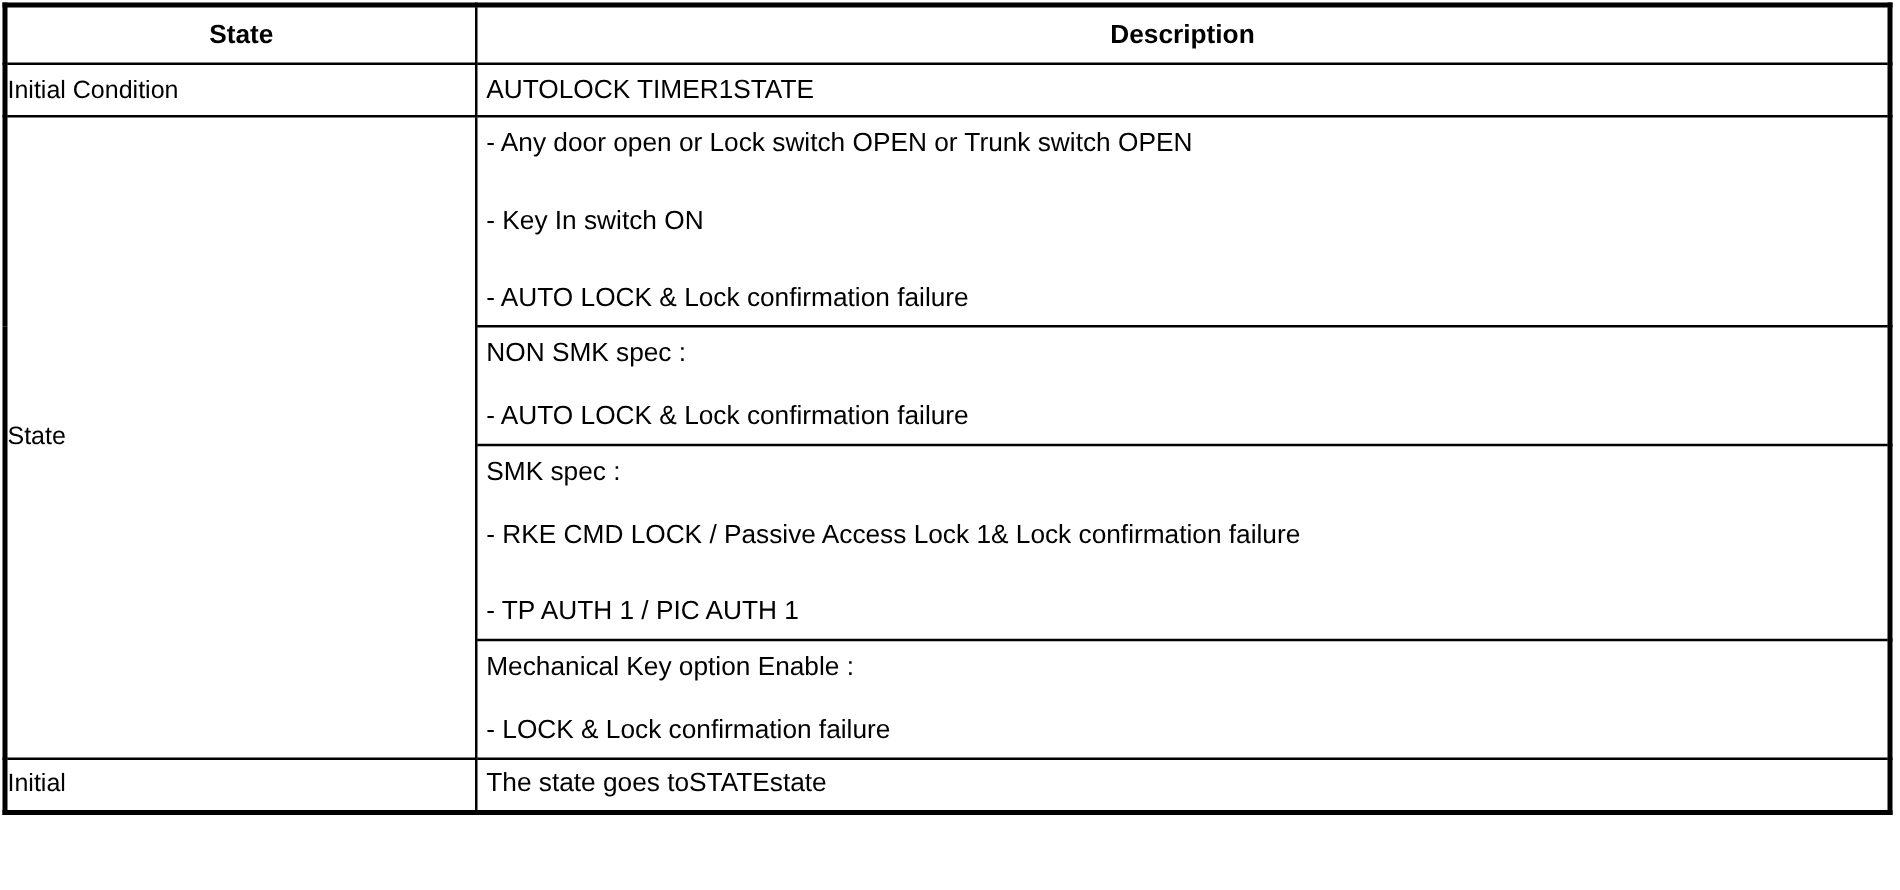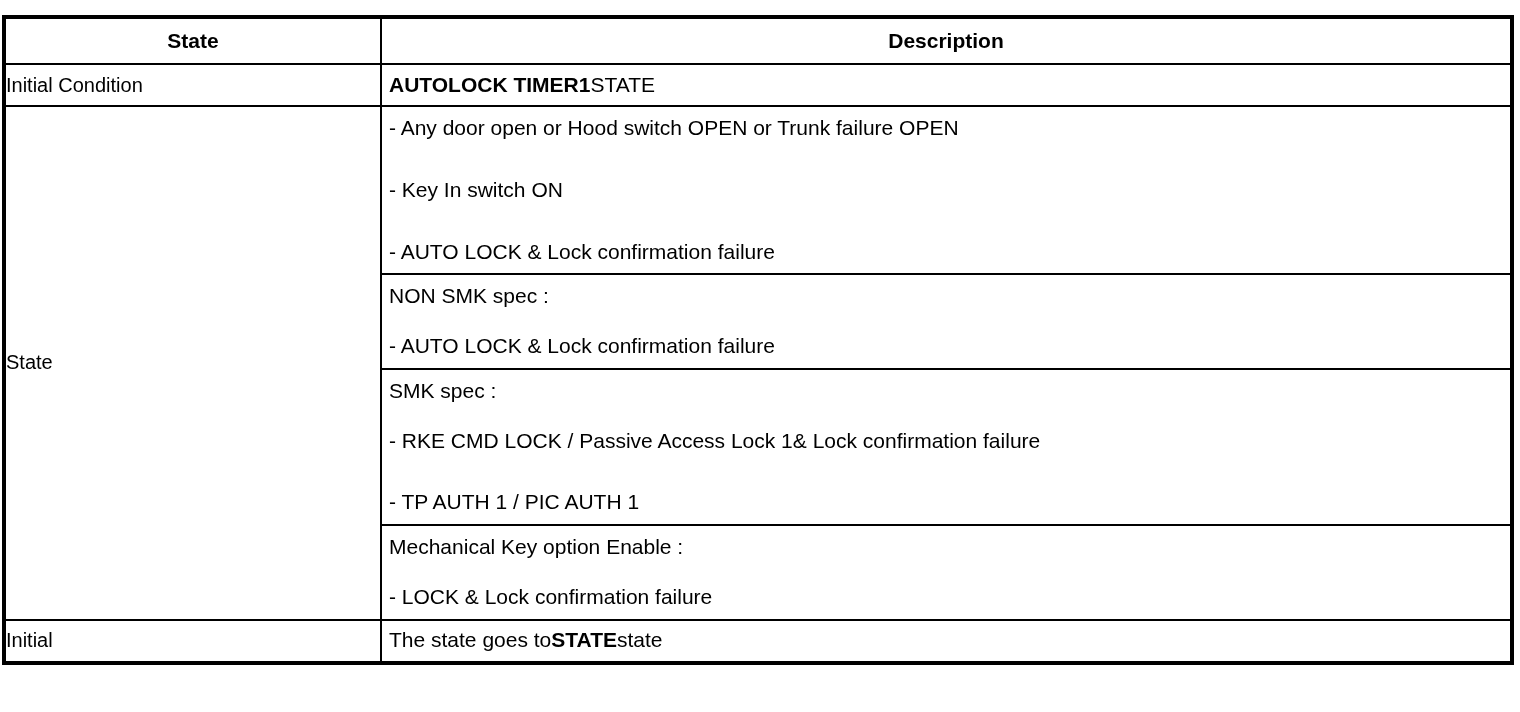--- a/index.html
+++ b/index.html
@@ -20,21 +20,21 @@
     position: relative;
     width: 1520px;
     height: 712px;
     background: #ffffff;
     box-sizing: border-box;
   }
 
   table.state-table {
     position: absolute;
     left: 2px;
-    top: 15px;
+    top: 2px;
     width: 1512px;
     border-collapse: collapse;
     table-layout: fixed;
     border: 4px solid #000000;
     background: #ffffff;
   }
 
   table.state-table col.col-state { width: 377px; }
   table.state-table col.col-desc  { width: 1131px; }
 
@@ -81,21 +81,21 @@
 
   
   .line + .line {
     margin-top: 37px;
   }
   
   .head-line + .line {
     margin-top: 25px;
   }
 
-  .b { font-weight: bold; }
+  .b { font-weight: normal; }
 
   
   .row-oneline .cell-pad {
     padding: 0 0 0 7px;
   }
   .row-oneline .desc-cell {
     vertical-align: middle;
     height: 40px;
   }
   .row-oneline .line { margin: 0; }
@@ -131,21 +131,21 @@
           </div>
         </td>
       </tr>
 
       <tr>
         <td class="label-cell" rowspan="4">
           <span>State</span>
         </td>
         <td class="desc-cell">
           <div class="cell-pad">
-            <div class="line">-  Any door open or Hood switch OPEN or Trunk failure OPEN</div>
+            <div class="line">-  Any door open or Lock switch OPEN or Trunk switch OPEN</div>
             <div class="line">-  Key In switch ON</div>
             <div class="line">-  AUTO LOCK &amp; Lock confirmation failure</div>
           </div>
         </td>
       </tr>
 
       <tr>
         <td class="desc-cell">
           <div class="cell-pad">
             <div class="line head-line">NON SMK spec :</div>

